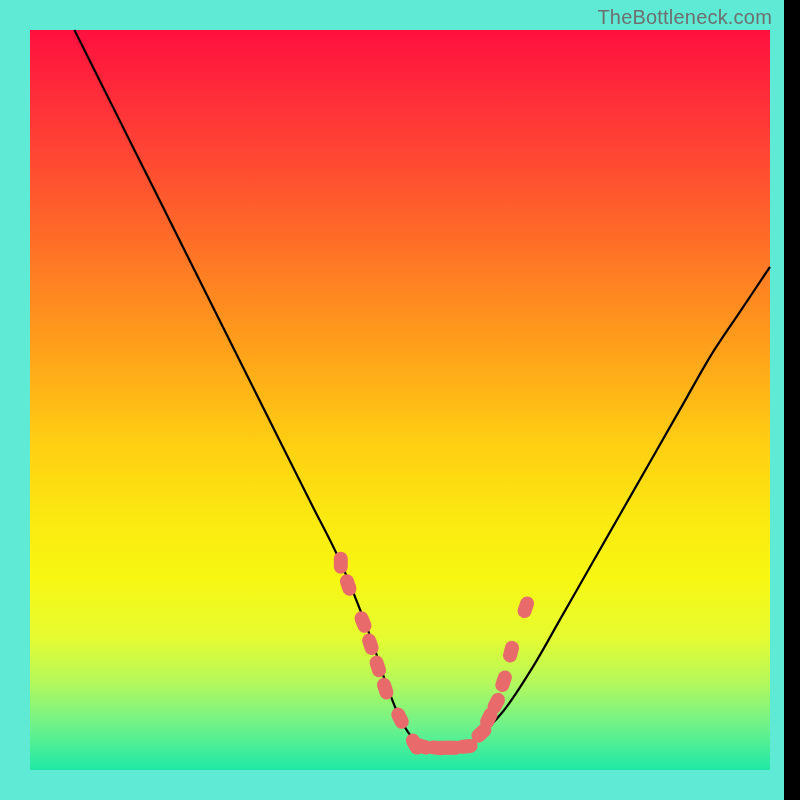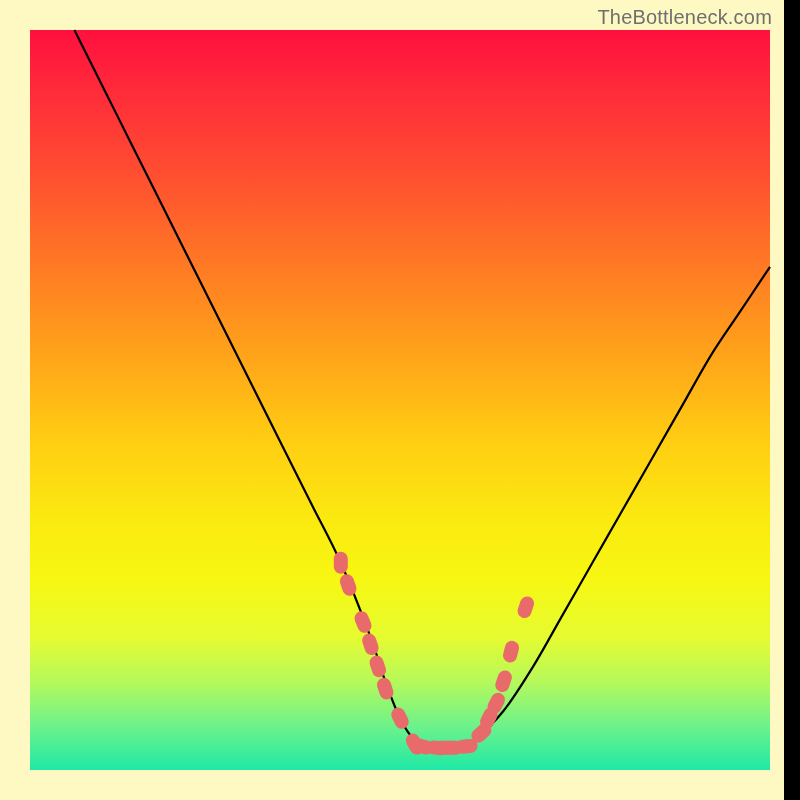--- a/index.html
+++ b/index.html
@@ -8,21 +8,21 @@
     width: 800px;
     height: 800px;
     background: #000;
     overflow: hidden;
     font-family: Arial, Helvetica, sans-serif;
   }
   .stage {
     position: relative;
     width: 784px;
     height: 800px;
-    background: #fef9c3;
+    background: #5eead4;
   }
   .plot {
     position: absolute;
     left: 30px;
     top: 30px;
     width: 740px;
     height: 740px;
     background: linear-gradient(to bottom,
       #ff103e 0%,
       #ff2a3a 8%,

